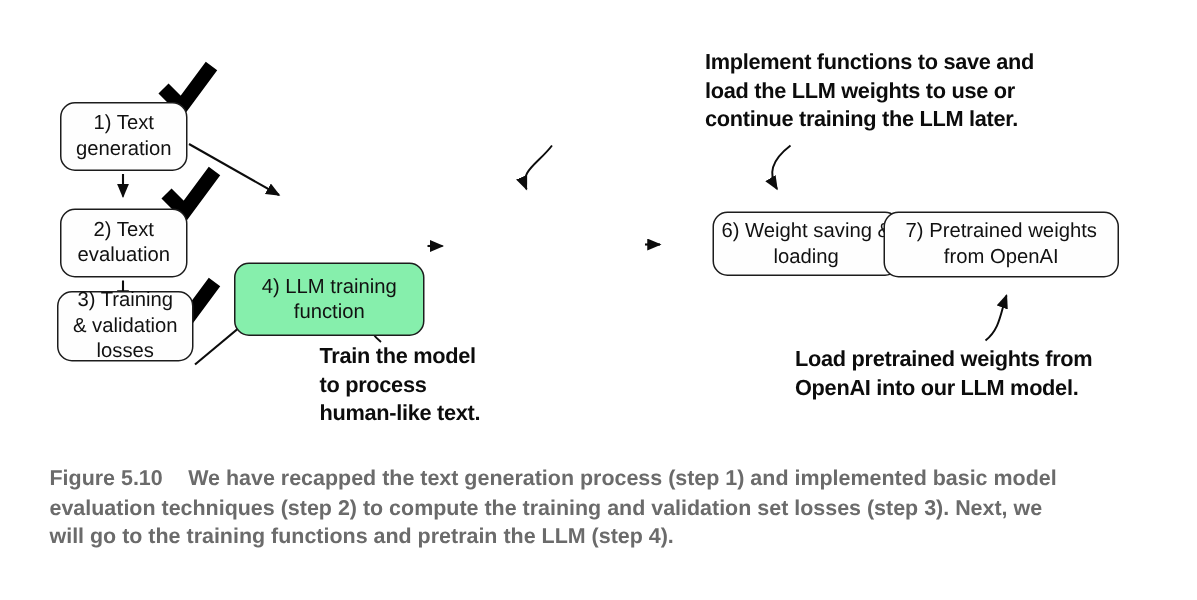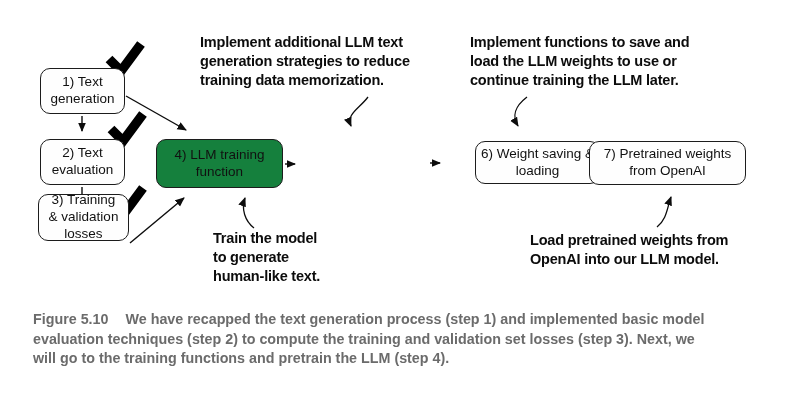--- a/index.html
+++ b/index.html
@@ -24,21 +24,21 @@
     background: #fefefe;
     display: flex;
     align-items: center;
     justify-content: center;
     text-align: center;
     font-size: 13.5px;
     line-height: 1.25;
     color: #111111;
     white-space: pre-line;
   }
-  .flow-box.highlight { background: #15803d; }
+  .flow-box.highlight { background: #86efac; margin-top: 36px; }
   .box1 { left: 40px;  top: 68px;  width: 85px;  height: 46px; }
   .box2 { left: 40px;  top: 139px; width: 85px;  height: 46px; }
   .box3 { left: 38px;  top: 194px; width: 91px;  height: 47px; }
   .box4 { left: 156px; top: 139px; width: 127px; height: 49px; }
   .box5 { left: 302px; top: 141px; width: 126px; height: 44px; }
   .box6 { left: 447px; top: 141px; width: 125px; height: 43px; margin-left: 28px; }
   .box7 { left: 589px; top: 141px; width: 157px; height: 44px; }
   .annotation {
     position: absolute;
     font-weight: bold;
@@ -110,28 +110,25 @@
   <div class="flow-box box3">3) Training
 &amp; validation
 losses</div>
   <div class="flow-box box4 highlight">4) LLM training
 function</div>
   <div class="flow-box box6">6) Weight saving &amp;
 loading</div>
   <div class="flow-box box7">7) Pretrained weights
 from OpenAI</div>
 
-  <div class="annotation ann-top-left">Implement additional LLM text
-generation strategies to reduce
-training data memorization.</div>
   <div class="annotation ann-top-right">Implement functions to save and
 load the LLM weights to use or
 continue training the LLM later.</div>
   <div class="annotation ann-bottom-left">Train the model
-to generate
+to process
 human-like text.</div>
   <div class="annotation ann-bottom-right">Load pretrained weights from
 OpenAI into our LLM model.</div>
 
   <div class="caption">
     <span class="cap-label">Figure 5.10</span><span class="cap-text">We have recapped the text generation process (step 1) and implemented basic model
 evaluation techniques (step 2) to compute the training and validation set losses (step 3). Next, we
 will go to the training functions and pretrain the LLM (step 4).</span>
   </div>
 

